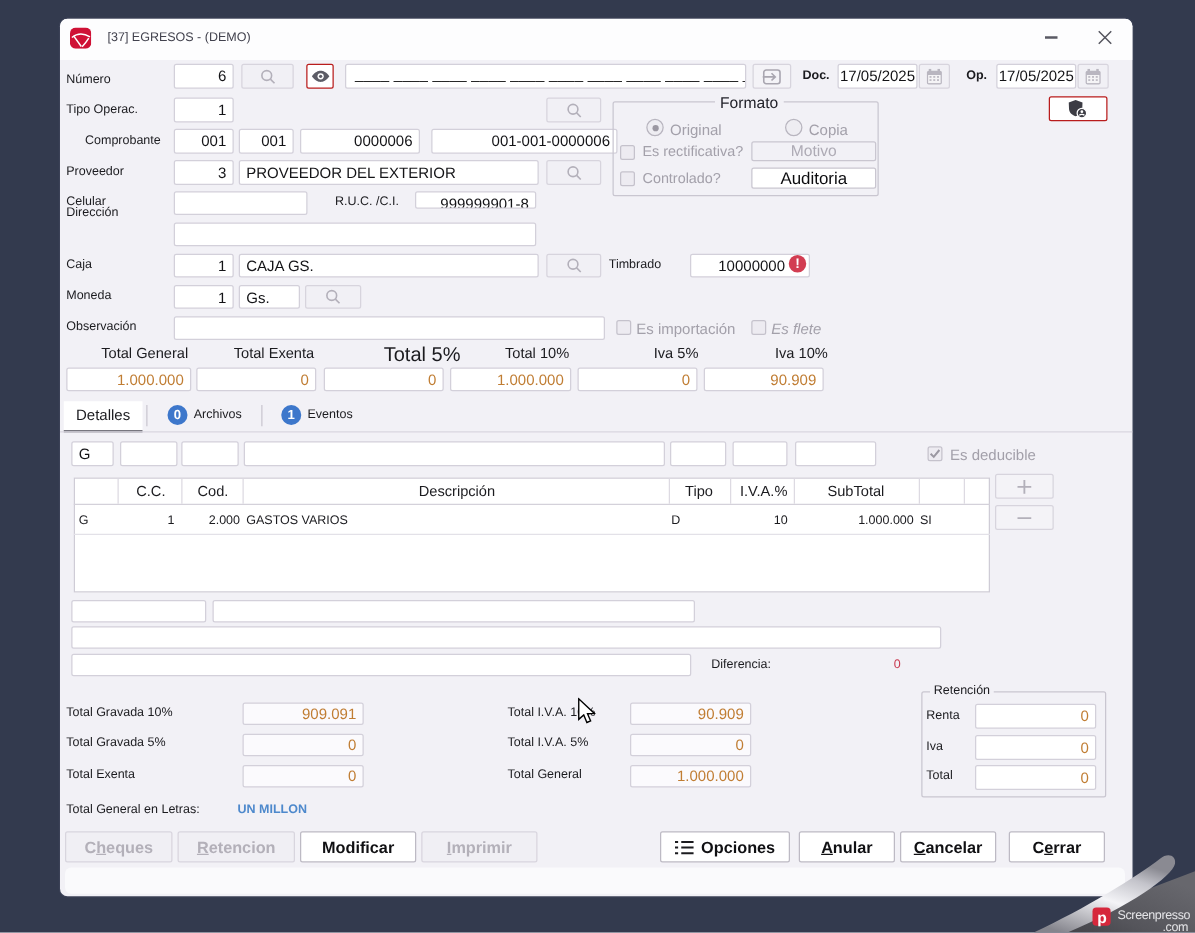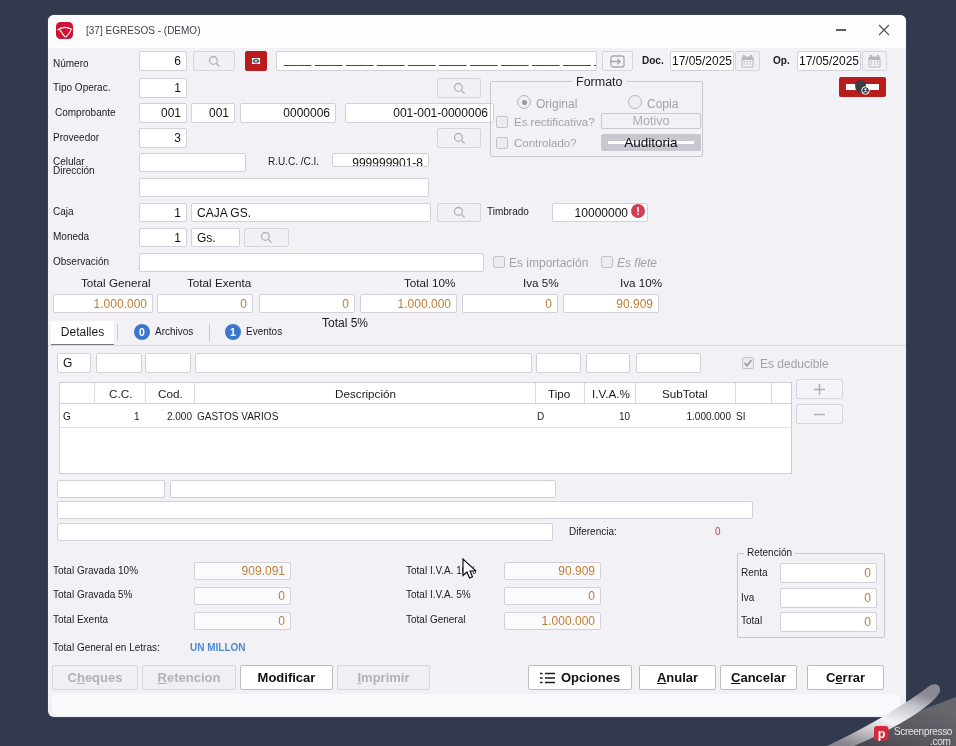--- a/index.html
+++ b/index.html
@@ -8,21 +8,21 @@
 .win{position:absolute;left:48px;top:15px;width:858px;height:702px;background:#f2f1f6;
   border-radius:6px;overflow:hidden;box-shadow:0 0 0 1px rgba(60,66,88,0.9);}
 .titlebar{position:absolute;left:0;top:0;width:858px;height:33px;background:#fdfdfe;}
 .lbl{position:absolute;font-size:10px;color:#1b1b1f;white-space:nowrap;}
 .inp{position:absolute;background:#fff;border:1px solid #d3d0da;border-radius:2px;
   box-sizing:border-box;font-size:12px;color:#131316;white-space:nowrap;overflow:hidden;}
 .inp.num{text-align:right;padding-right:5px;}
 .inp.txt{text-align:left;padding-left:5px;}
 .gbtn{position:absolute;background:#f1f0f5;border:1px solid #d7d4dd;border-radius:2px;
   box-sizing:border-box;display:flex;align-items:center;justify-content:center;}
-.wbtn{position:absolute;background:#fff;border:7px solid #b91c1c;border-radius:2px;
+.wbtn{position:absolute;background:#fff;border:1px solid #b91c1c;border-radius:2px;
   box-sizing:border-box;display:flex;align-items:center;justify-content:center;}
 .orange{color:#c07d33;}
 .cbx{position:absolute;width:12px;height:12px;background:#edebf1;border:1px solid #c5c2cc;
   border-radius:2px;box-sizing:border-box;}
 .glbl{position:absolute;font-size:12px;color:#a3a0aa;white-space:nowrap;}
 .bbtn{position:absolute;background:#fff;border:1px solid #bdbac4;border-radius:2px;
   box-sizing:border-box;font-size:13px;font-weight:bold;color:#101013;
   display:flex;align-items:center;justify-content:center;}
 .bbtn.dis{background:#f0eff4;border-color:#d8d5de;color:#b3b0b9;}
 u{text-decoration:underline;}
@@ -111,28 +111,29 @@
 
   <div class="wbtn" style="left:791px;top:62px;width:47px;height:20px;">
     <svg width="17" height="16" viewBox="0 0 17 16">
         <path d="M6.5 1 L12 3 L11.8 8 C11.7 11 9.5 13 6.5 14 C3.5 13 1.3 11 1.2 8 L1 3 Z" fill="#3c3c44"></path>
         <circle cx="11.5" cy="11.5" r="3.8" fill="#3c3c44" stroke="#fff" stroke-width="1"></circle>
         <circle cx="11.5" cy="10.3" r="1.1" fill="#fff"></circle>
         <path d="M9.5 13.3 C10 12.2 13 12.2 13.5 13.3" fill="none" stroke="#fff" stroke-width="1"></path>
       </svg>
   </div>
 
-  <div class="lbl" style="left:7px;top:92px;">Comprobante</div>
+  <div class="lbl" style="left:20px;top:92px;">Comprobante</div>
   <div class="inp num" style="left:91px;top:88px;width:48px;height:20px;line-height:19px;">001</div>
   <div class="inp num" style="left:143px;top:88px;width:44px;height:20px;line-height:19px;">001</div>
   <div class="inp num" style="left:192px;top:88px;width:96px;height:20px;line-height:19px;">0000006</div>
   <div class="inp num" style="left:297px;top:88px;width:149px;height:20px;line-height:19px;">001-001-0000006</div>
 
   <div class="lbl" style="left:5px;top:117px;">Proveedor</div>
   <div class="inp num" style="left:91px;top:113px;width:48px;height:20px;line-height:19px;">3</div>
+  <div class="inp txt" style="left:143px;top:113px;width:240px;height:20px;line-height:19px;">PROVEEDOR DEL EXTERIOR</div>
   <div class="gbtn" style="left:389px;top:113px;width:44px;height:20px;">
     <svg width="13" height="13" viewBox="0 0 13 13">
         <circle cx="5.4" cy="5.4" r="3.9" fill="none" stroke="#b3b0ba" stroke-width="1.3"></circle>
         <path d="M8.3 8.3 L11.6 11.6" stroke="#b3b0ba" stroke-width="1.3"></path>
       </svg>
   </div>
 
   <div class="lbl" style="left:5px;top:141px;">Celular</div>
   <div class="inp" style="left:91px;top:138px;width:107px;height:19px;"></div>
   <div class="lbl" style="left:220px;top:141px;">R.U.C. /C.I.</div>
@@ -184,21 +185,21 @@
       <span style="font-size:12.5px;color:#aeabb5;">Motivo</span>
     </div>
   <div class="cbx" style="left:448px;top:122px;"></div>
   <div class="glbl" style="left:466px;top:122px;font-size:11.5px;">Controlado?</div>
   <div class="wbtn" style="left:553px;top:119px;width:100px;height:17px;border-color:#c9c6d0;">
       <span style="font-size:13.5px;color:#0c0c0f;">Auditoria</span>
     </div>
 
   <div class="lbl" style="left:33px;top:261px;font-size:11.7px;">Total General</div>
   <div class="lbl" style="left:139px;top:261px;font-size:11.7px;">Total Exenta</div>
-  <div class="lbl" style="left:274px;top:261px;font-size:12px;margin-top:40px;">Total 5%</div>
+  <div class="lbl" style="left:259px;top:261px;font-size:16px;">Total 5%</div>
   <div class="lbl" style="left:356px;top:261px;font-size:11.7px;">Total 10%</div>
   <div class="lbl" style="left:475px;top:261px;font-size:11.7px;">Iva 5%</div>
   <div class="lbl" style="left:572px;top:261px;font-size:11.7px;">Iva 10%</div>
   <div class="inp num orange" style="left:5px;top:279px;width:100px;height:19px;line-height:18px;">1.000.000</div>
   <div class="inp num orange" style="left:109px;top:279px;width:96px;height:19px;line-height:18px;">0</div>
   <div class="inp num orange" style="left:211px;top:279px;width:96px;height:19px;line-height:18px;">0</div>
   <div class="inp num orange" style="left:312px;top:279px;width:97px;height:19px;line-height:18px;">1.000.000</div>
   <div class="inp num orange" style="left:414px;top:279px;width:96px;height:19px;line-height:18px;">0</div>
   <div class="inp num orange" style="left:515px;top:279px;width:96px;height:19px;line-height:18px;">90.909</div>
 

